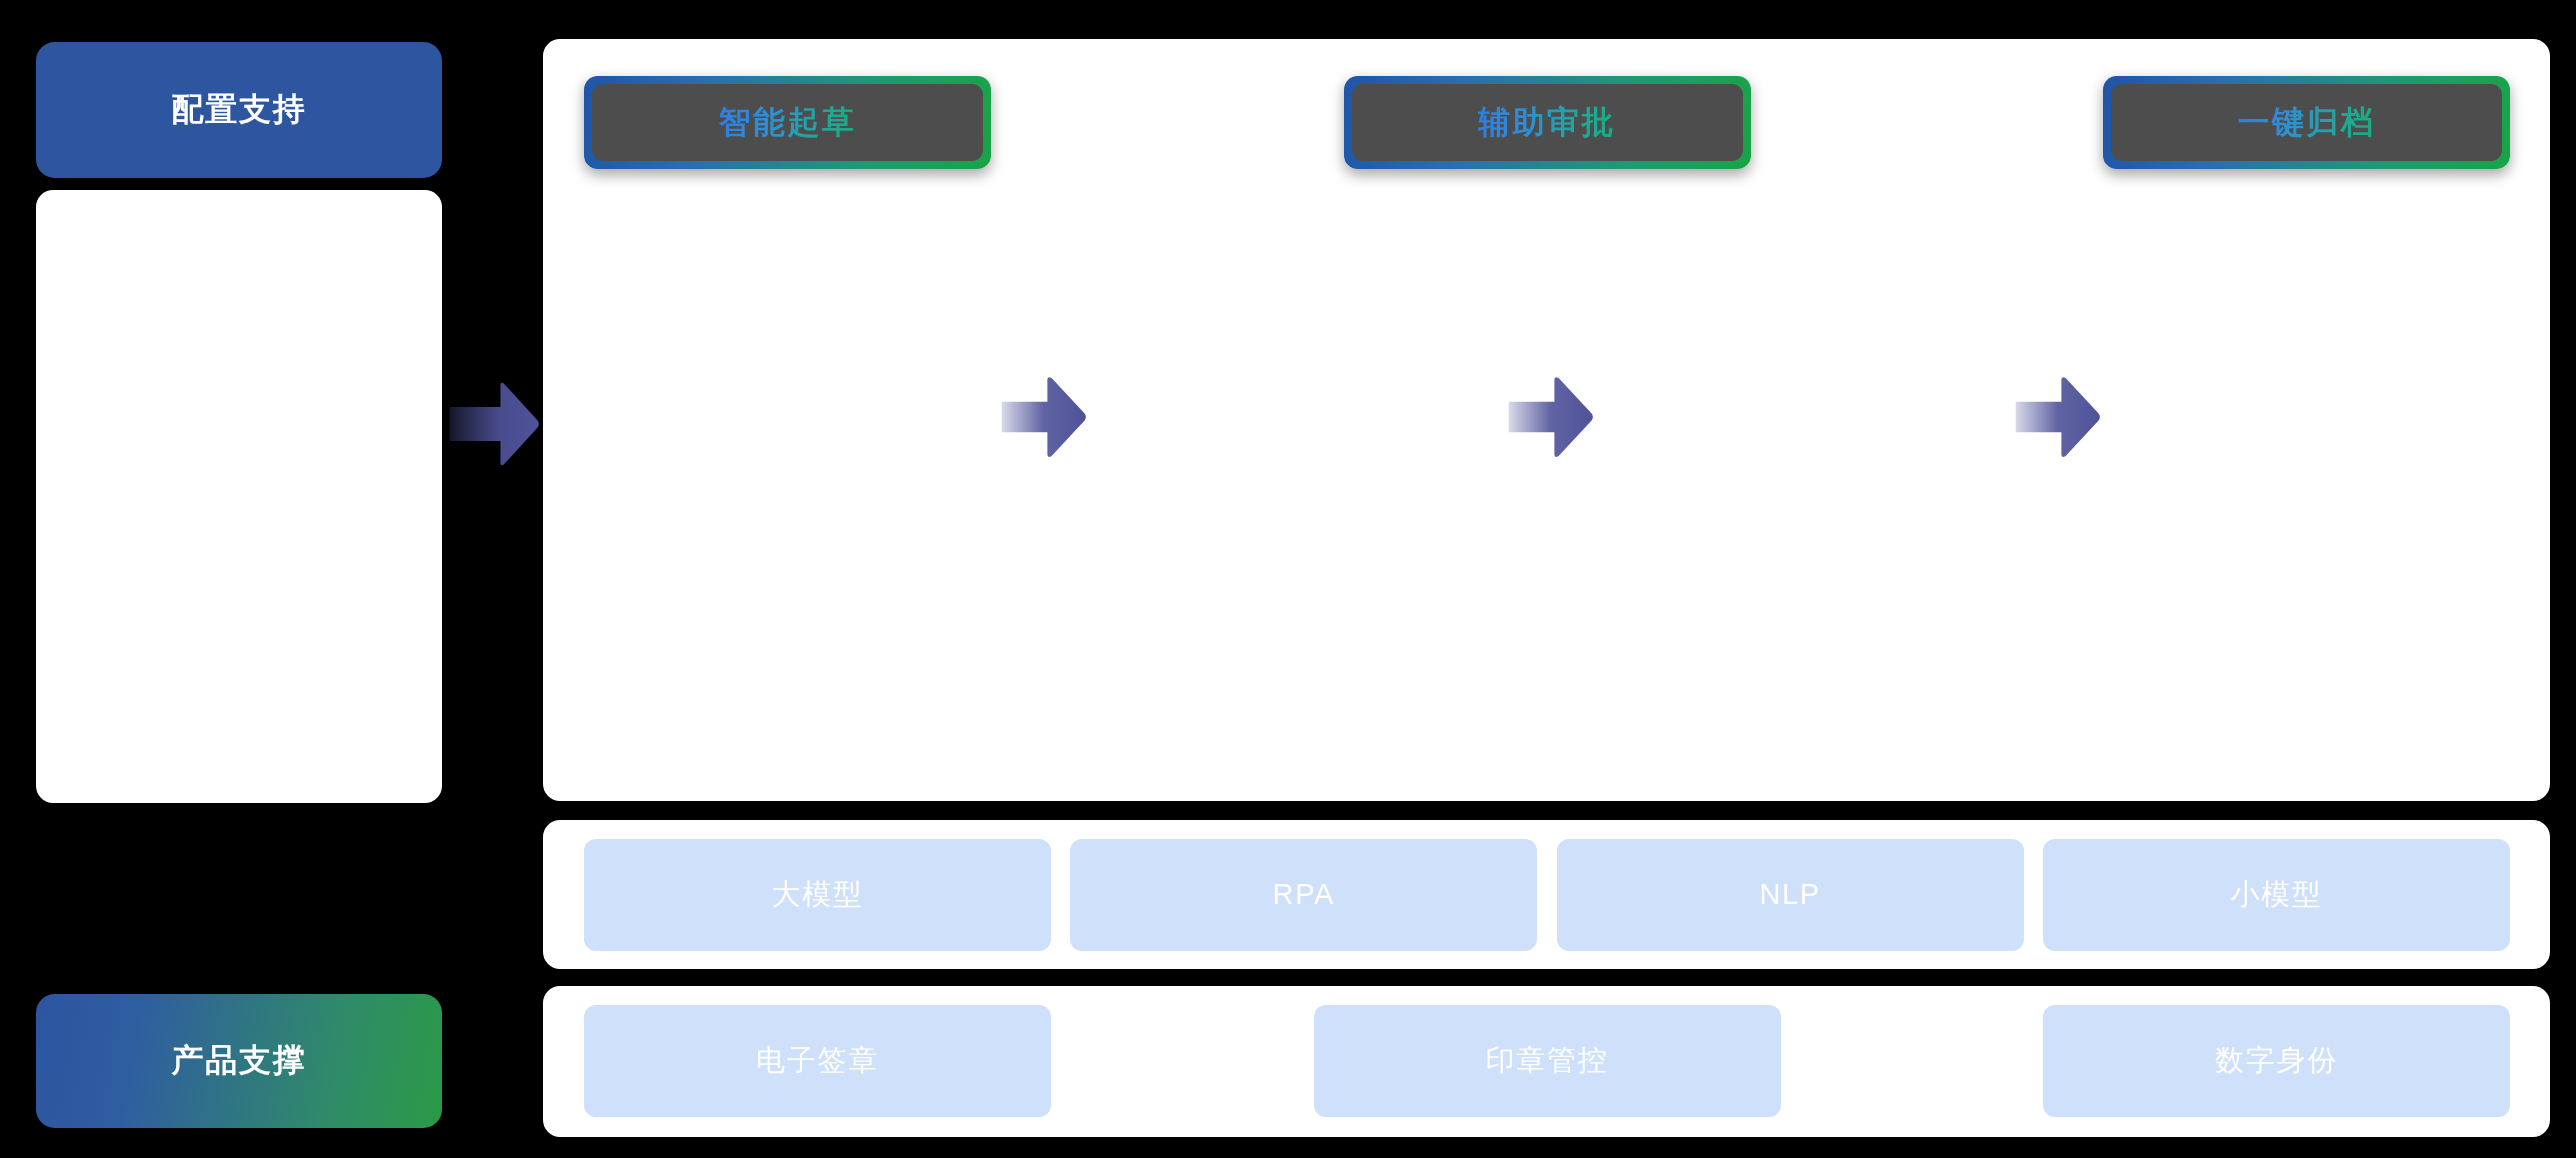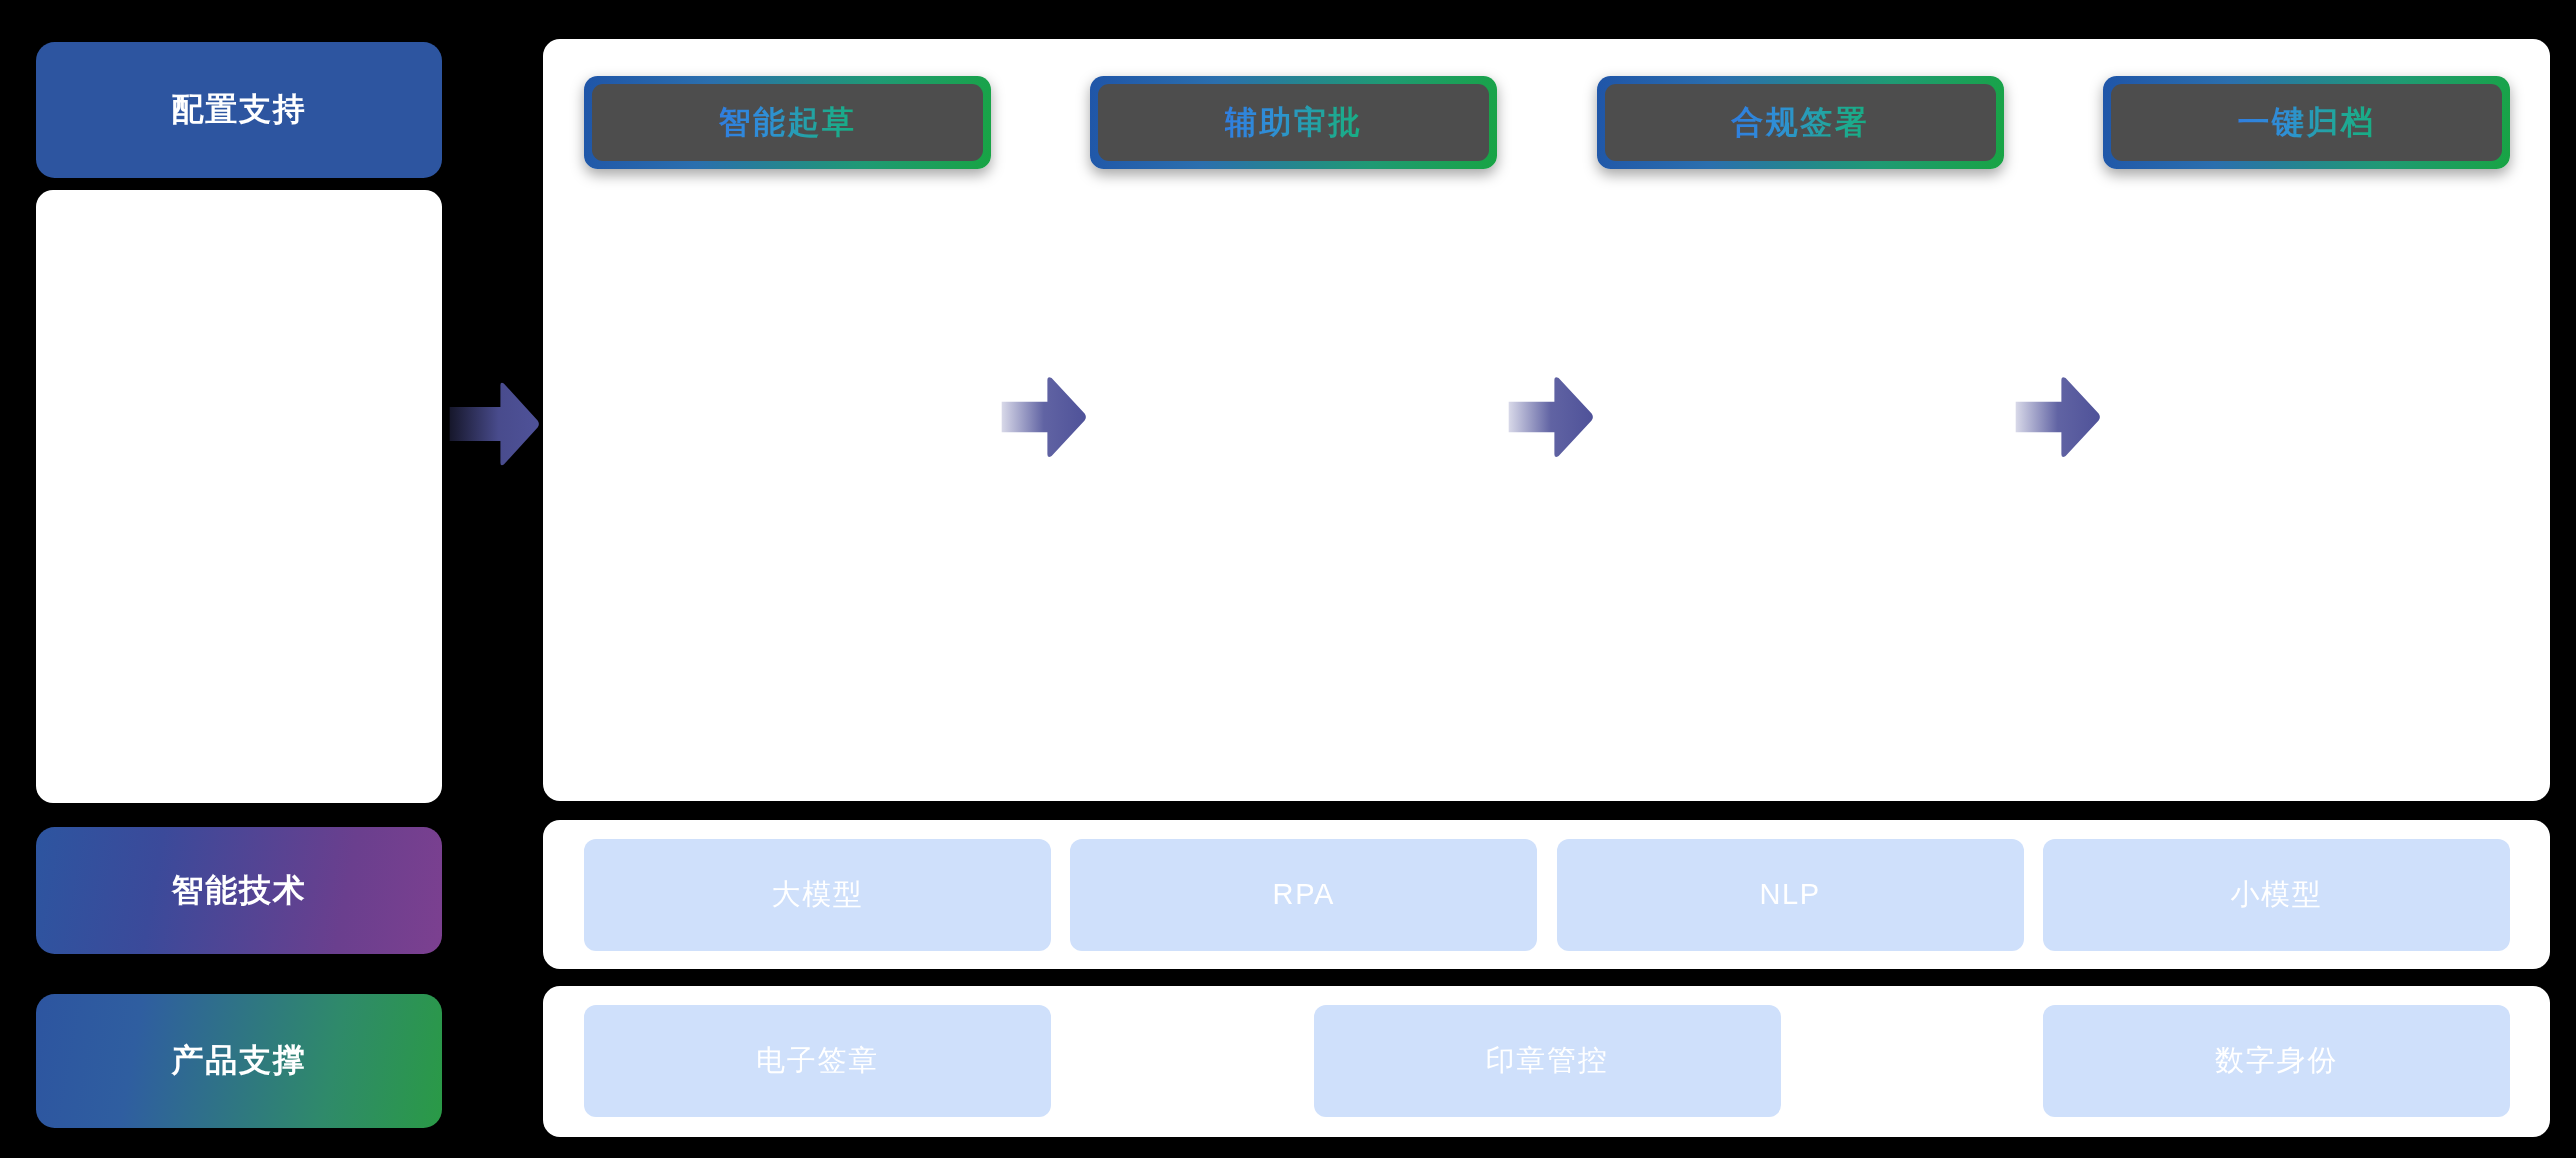--- a/index.html
+++ b/index.html
@@ -167,23 +167,20 @@
 <body>
 
 <div id="stage">
 
   <div class="sidebar-card" id="card-config">
     <span>配置支持</span>
   </div>
 
   <div id="sidebar-white-box"></div>
 
-  <div class="sidebar-card" id="card-tech">
-    <span>智能技术</span>
-  </div>
 
   <div class="sidebar-card" id="card-product">
     <span>产品支撑</span>
   </div>
 
   <div class="arrow" id="arrow-main">
     <svg width="93" height="88" viewBox="0 0 110 104" xmlns="http://www.w3.org/2000/svg">
       <defs>
         <linearGradient id="agrad0" x1="0" y1="0" x2="1" y2="0">
           <stop offset="0%" stop-color="#4f5299" stop-opacity="0.28"></stop>
@@ -204,25 +201,20 @@
           <span class="step-label">智能起草</span>
         </div>
       </div>
 
       <div class="step-card">
         <div class="step-card-inner">
           <span class="step-label">辅助审批</span>
         </div>
       </div>
 
-      <div class="step-card">
-        <div class="step-card-inner">
-          <span class="step-label">合规签署</span>
-        </div>
-      </div>
 
       <div class="step-card">
         <div class="step-card-inner">
           <span class="step-label">一键归档</span>
         </div>
       </div>
 
     </div>
   </div>
 

